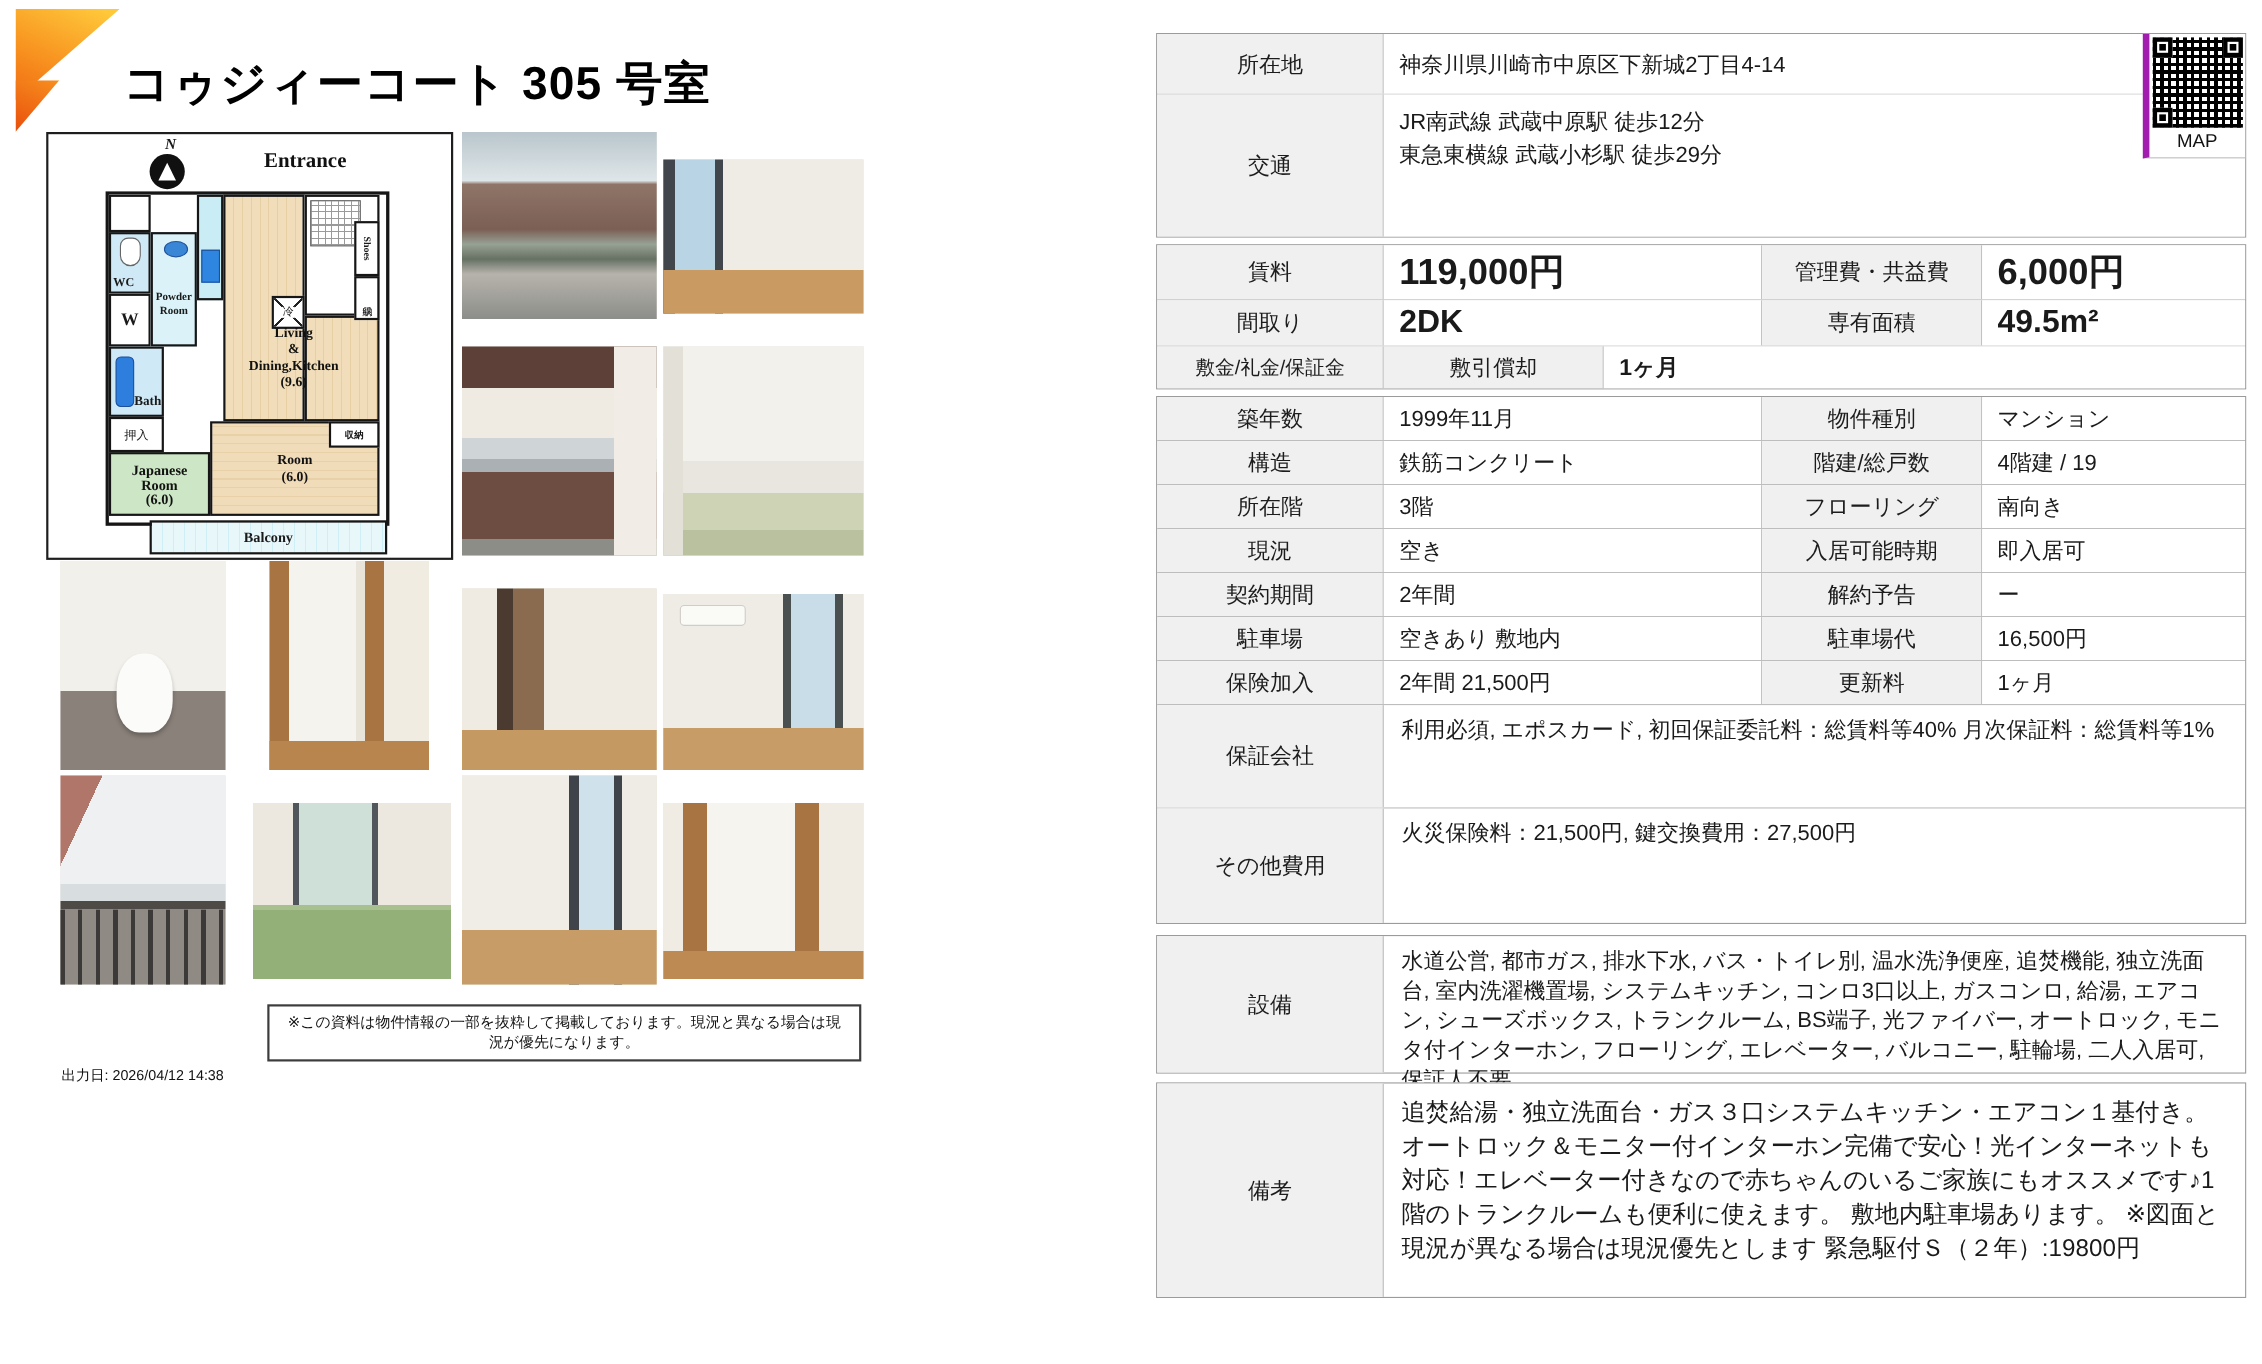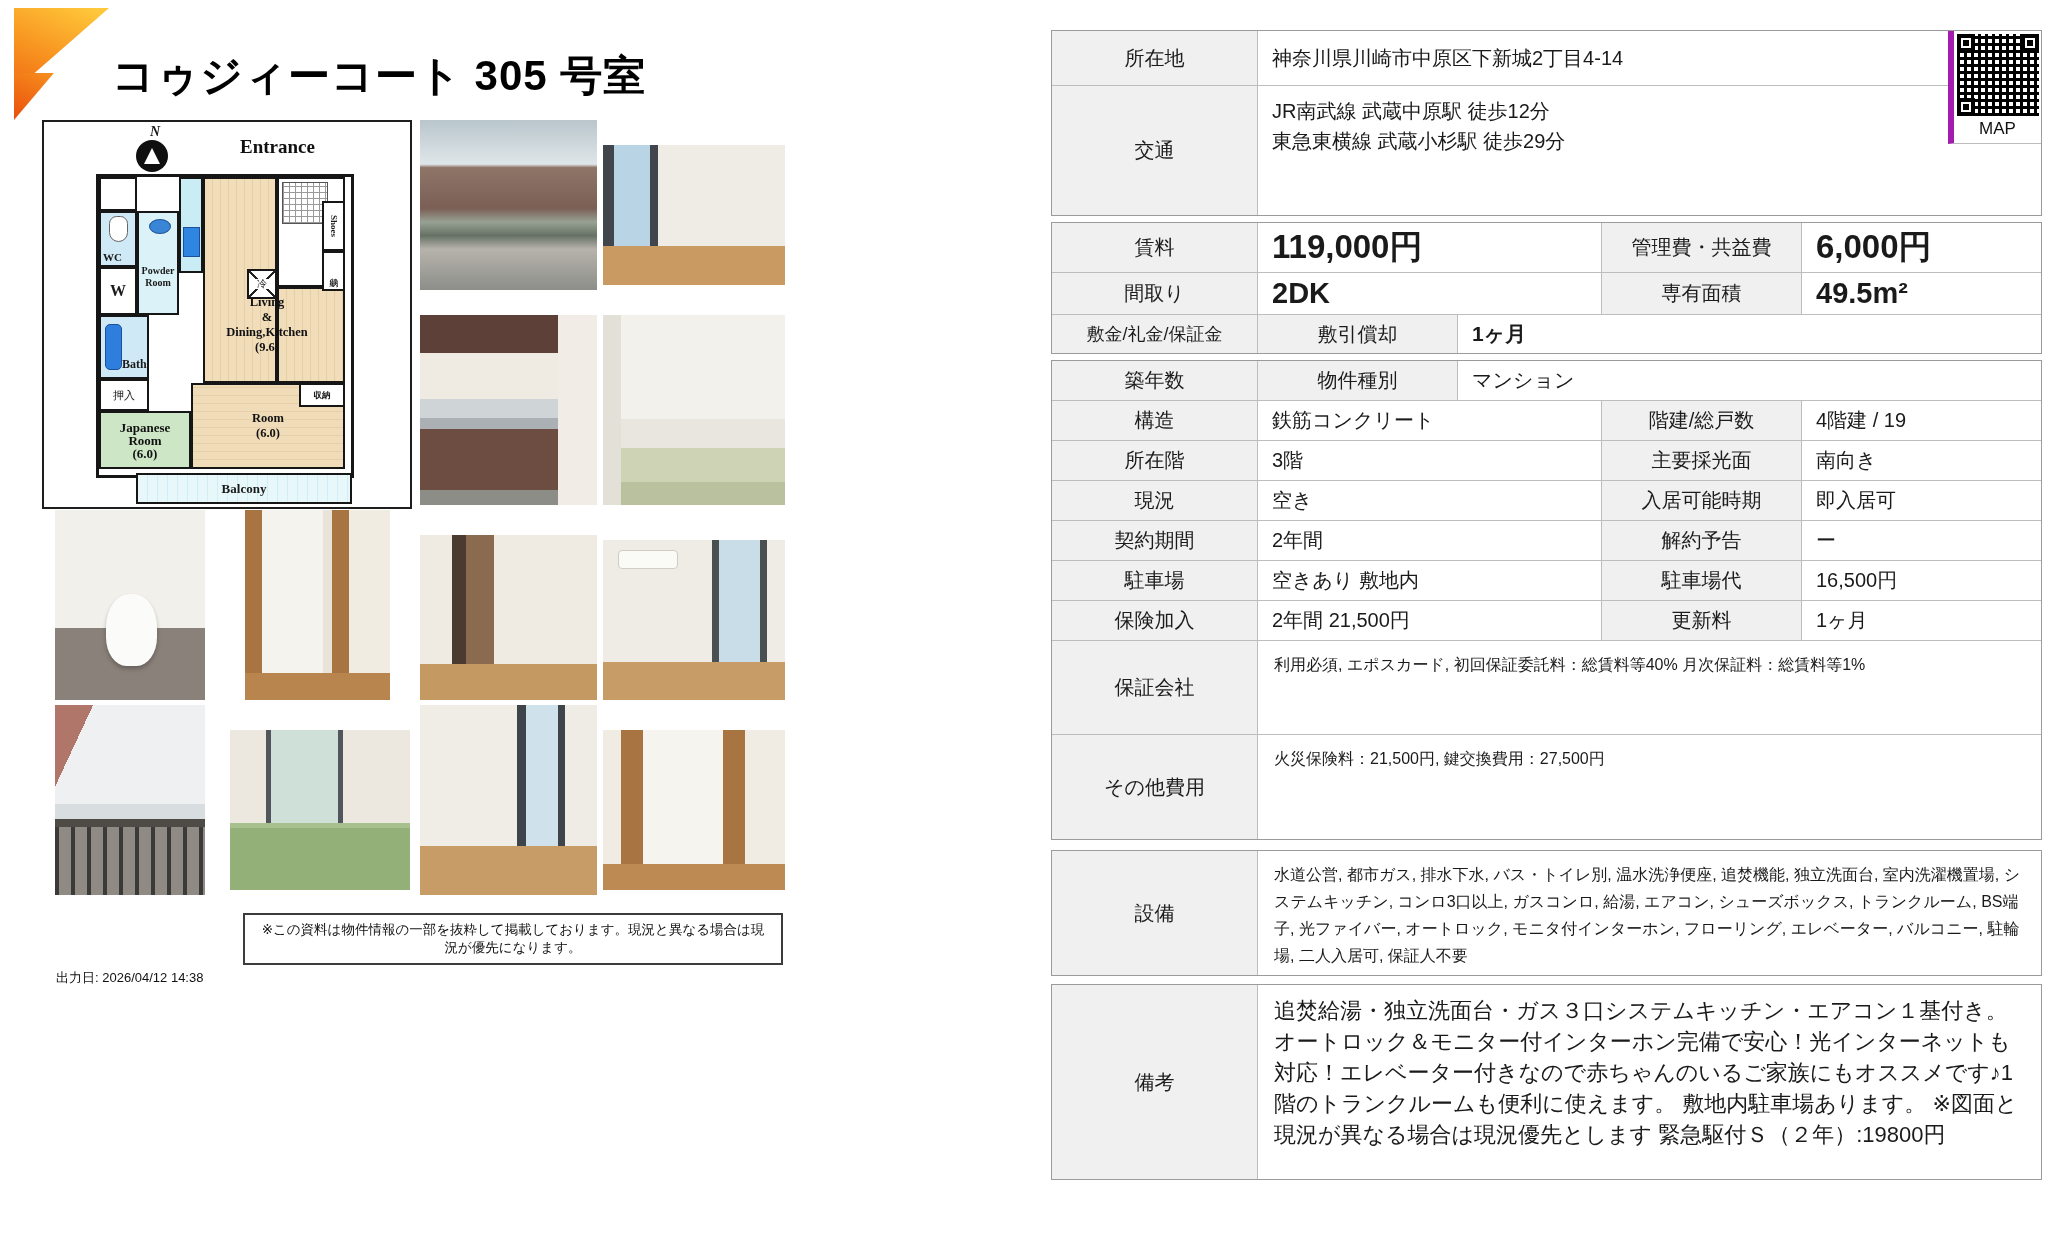--- a/index.html
+++ b/index.html
@@ -79,21 +79,21 @@
   .tlabel{background:#f0f0f0;justify-content:center;font-size:20px;color:#1c1c1c;text-align:center;}
   .tval{padding:0 14px;font-size:20px;background:#fff;}
   .w-l1{width:206px;flex:none;}
   .w-v1{width:344px;flex:none;}
   .w-l2{width:200px;flex:none;}
   .w-rest{flex:1;}
   .vbig{font-weight:bold;font-size:33px;}
   .vmed{font-weight:bold;font-size:29px;}
   .vsmall{font-weight:bold;font-size:21px;}
   .top-align{align-items:flex-start;padding-top:9px;}
-  .longtext{display:block;padding:10px 16px;font-size:16px;line-height:27px;}
+  .longtext{display:block;padding:10px 16px;font-size:20px;line-height:27px;}
   .remarks-text{font-size:22px;line-height:31px;}
   .access-lines{display:block;padding-top:10px;line-height:30px;}
 
   
   .qr-box{position:absolute;left:1948px;top:31px;width:93px;height:113px;background:#fff;border-left:6px solid #a21caf;border-bottom:1px solid #bdbdbd;box-sizing:border-box;display:flex;flex-direction:column;align-items:center;z-index:6;}
   .qr-pattern{position:relative;width:82px;height:82px;margin-top:3px;background-image:repeating-linear-gradient(0deg,#000 0 3px,rgba(0,0,0,0) 3px 7px),repeating-linear-gradient(90deg,#000 0 3px,#fff 3px 7px);}
   .qf{position:absolute;width:18px;height:18px;border:4px solid #000;background:#fff;box-sizing:border-box;}
   .qf::after{content:"";position:absolute;inset:2px;background:#000;}
   .qf-tl{left:0;top:0;} .qf-tr{right:0;top:0;} .qf-bl{left:0;bottom:0;}
   .qr-caption{font-size:17px;margin-top:3px;color:#111;}
@@ -234,33 +234,34 @@
     <div class="trow" style="height:38px;">
       <div class="tc tlabel w-l1" style="font-size:18px;">敷金/礼金/保証金</div>
       <div class="tc tlabel w-l2">敷引償却</div>
       <div class="tc tval w-rest vsmall">1ヶ月</div>
     </div>
   </div>
 
   <div class="tbl-block" style="top:360px;">
     <div class="trow" style="height:40px;">
       <div class="tc tlabel w-l1">築年数</div>
+      <div class="tc tval w-v1">1999年11月</div>
       <div class="tc tlabel w-l2">物件種別</div>
       <div class="tc tval w-rest">マンション</div>
     </div>
     <div class="trow" style="height:40px;">
       <div class="tc tlabel w-l1">構造</div>
       <div class="tc tval w-v1">鉄筋コンクリート</div>
       <div class="tc tlabel w-l2">階建/総戸数</div>
       <div class="tc tval w-rest">4階建 / 19</div>
     </div>
     <div class="trow" style="height:40px;">
       <div class="tc tlabel w-l1">所在階</div>
       <div class="tc tval w-v1">3階</div>
-      <div class="tc tlabel w-l2">主要採光面</div>
+      <div class="tc tlabel w-l2">フローリング</div>
       <div class="tc tval w-rest">南向き</div>
     </div>
     <div class="trow" style="height:40px;">
       <div class="tc tlabel w-l1">現況</div>
       <div class="tc tval w-v1">空き</div>
       <div class="tc tlabel w-l2">入居可能時期</div>
       <div class="tc tval w-rest">即入居可</div>
     </div>
     <div class="trow" style="height:40px;">
       <div class="tc tlabel w-l1">契約期間</div>

